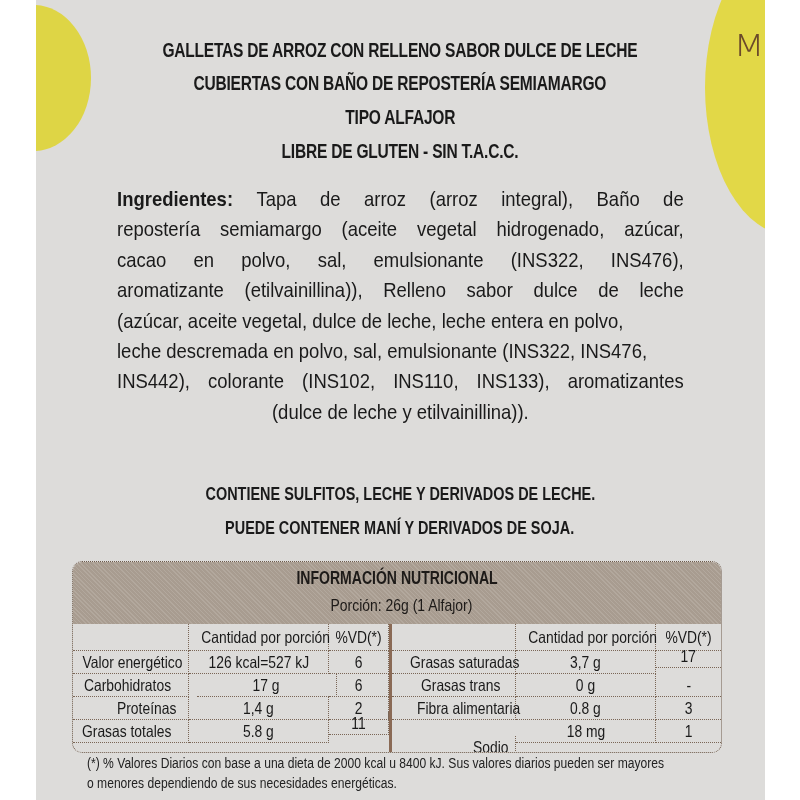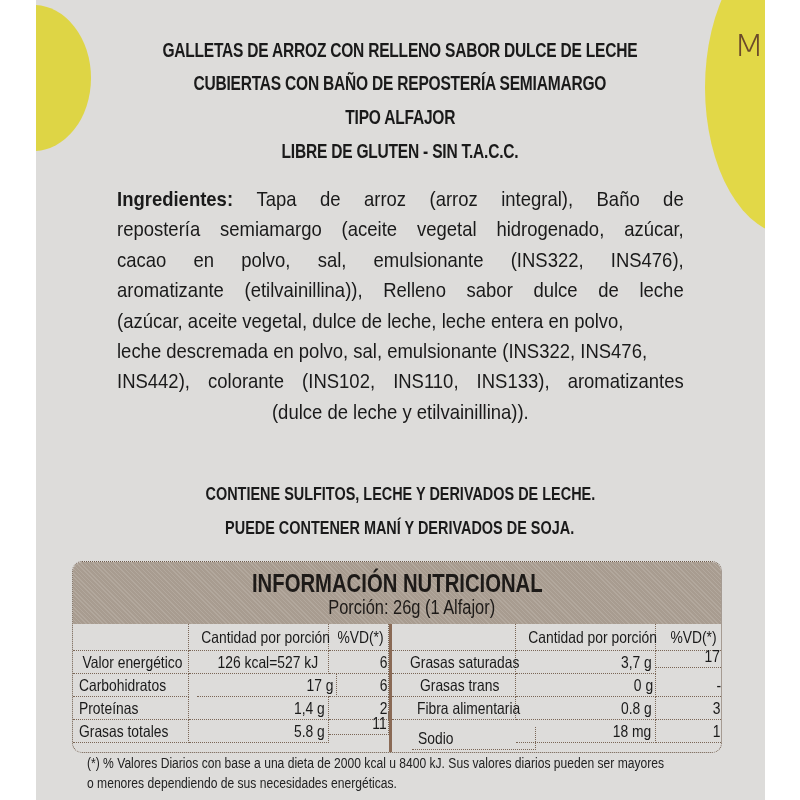--- a/index.html
+++ b/index.html
@@ -14,29 +14,29 @@
   .title .cond { transform:scaleX(0.74); }
   .ingr { position:absolute; left:117px; width:567px; font-size:21px; line-height:30.4px; top:184px; }
   .ingr .row { display:flex; justify-content:space-between; white-space:nowrap; height:30.4px; transform:scaleX(0.88); transform-origin:left center; width:644px; }
   .ingr .row.center { justify-content:center; }
   .ingr b { font-weight:bold; }
   .warn { font-weight:bold; font-size:19px; }
   .warn .cond { transform:scaleX(0.76); }
   .nt { position:absolute; left:72px; top:561px; width:648px; height:190px; border:1.5px dotted #6e5a4a; border-radius:10px; overflow:hidden; }
   .nt-head { position:absolute; left:0; top:0; width:100%; height:62px; background:#a89c90;
     background-image:repeating-linear-gradient(45deg, rgba(255,255,255,0.12) 0 1px, transparent 1px 3px); }
-  .nt-title { position:absolute; top:6px; left:0; width:100%; text-align:center; font-weight:bold; font-size:26px; color:#1d1a18; }
+  .nt-title { position:absolute; top:6px; left:0; width:100%; text-align:center; font-weight:bold; font-size:18px; color:#1d1a18; }
   .nt-title .cond { transform:scaleX(0.78); }
-  .nt-portion { position:absolute; top:34px; left:15px; width:100%; text-align:center; font-size:20px; color:#1d1a18; }
+  .nt-portion { position:absolute; top:34px; left:4px; width:100%; text-align:center; font-size:17px; color:#1d1a18; }
   .nt-portion .cond { transform:scaleX(0.82); }
   .grid { position:absolute; top:62px; left:0; width:100%; }
   .cell { position:absolute; font-size:16.5px; white-space:nowrap; overflow:visible; border-right:1px dotted #7a6656; border-bottom:1px dotted #7a6656; box-sizing:border-box; line-height:23px; }
   .cell .cond { transform:scaleX(0.84); }
-  .cell.c { text-align:right; }
-  .cell.l { text-align:left; padding-left:6px; }
+  .cell.c { text-align:center; }
+  .cell.l { text-align:right; padding-left:6px; }
   .cell.l .cond { transform-origin:left center; }
   .cell.noR { border-right:none; }
   .divider { position:absolute; top:62px; left:316px; width:3px; height:128px; background:#8a6a55; }
   .foot { position:absolute; left:87px; top:753px; font-size:15.5px; line-height:20px; white-space:nowrap; color:#222; }
   .foot .cond { transform:scaleX(0.78); transform-origin:left center; }
 </style>
 </head>
 <body>
 
 <div class="panel">
@@ -135,21 +135,21 @@
       <div class="cell c" style="left: 256px; top: 88px; width: 60px; height: 23px; line-height: 23px;"><span class="cond">11</span></div>
       <div class="cell l" style="left: 319px; top: 27px; width: 124px; height: 23px; line-height: 23px; padding-left: 18px;"><span class="cond">Grasas saturadas</span></div>
       <div class="cell c" style="left: 443px; top: 27px; width: 140px; height: 23px; line-height: 23px;"><span class="cond">3,7 g</span></div>
       <div class="cell c noR" style="left: 583px; top: 21px; width: 65px; height: 23px; line-height: 23px;"><span class="cond">17</span></div>
       <div class="cell l" style="left: 319px; top: 50px; width: 124px; height: 23px; line-height: 23px; padding-left: 28px;"><span class="cond">Grasas trans</span></div>
       <div class="cell c" style="left: 443px; top: 50px; width: 140px; height: 23px; line-height: 23px;"><span class="cond">0 g</span></div>
       <div class="cell c noR" style="left: 583px; top: 50px; width: 65px; height: 23px; line-height: 23px;"><span class="cond">-</span></div>
       <div class="cell l" style="left: 319px; top: 73px; width: 124px; height: 23px; line-height: 23px; padding-left: 25px;"><span class="cond">Fibra alimentaria</span></div>
       <div class="cell c" style="left: 443px; top: 73px; width: 140px; height: 23px; line-height: 23px;"><span class="cond">0.8 g</span></div>
       <div class="cell c noR" style="left: 583px; top: 73px; width: 65px; height: 23px; line-height: 23px;"><span class="cond">3</span></div>
-      <div class="cell l" style="left: 319px; top: 103px; width: 124px; height: 23px; line-height: 23px; margin-left: 20px;"><span class="cond">Sodio</span></div>
+      <div class="cell l" style="left: 319px; top: 112px; width: 124px; height: 23px; line-height: 23px;"><span class="cond">Sodio</span></div>
       <div class="cell c" style="left: 443px; top: 96px; width: 140px; height: 23px; line-height: 23px;"><span class="cond">18 mg</span></div>
       <div class="cell c noR" style="left: 583px; top: 96px; width: 65px; height: 23px; line-height: 23px;"><span class="cond">1</span></div>
     </div>
   <div class="divider"></div>
 </div>
 
 <div class="foot">
   <div><span class="cond">(*) % Valores Diarios con base a una dieta de 2000 kcal u 8400 kJ. Sus valores diarios pueden ser mayores</span></div>
   <div><span class="cond">o menores dependiendo de sus necesidades energéticas.</span></div>
 </div>

